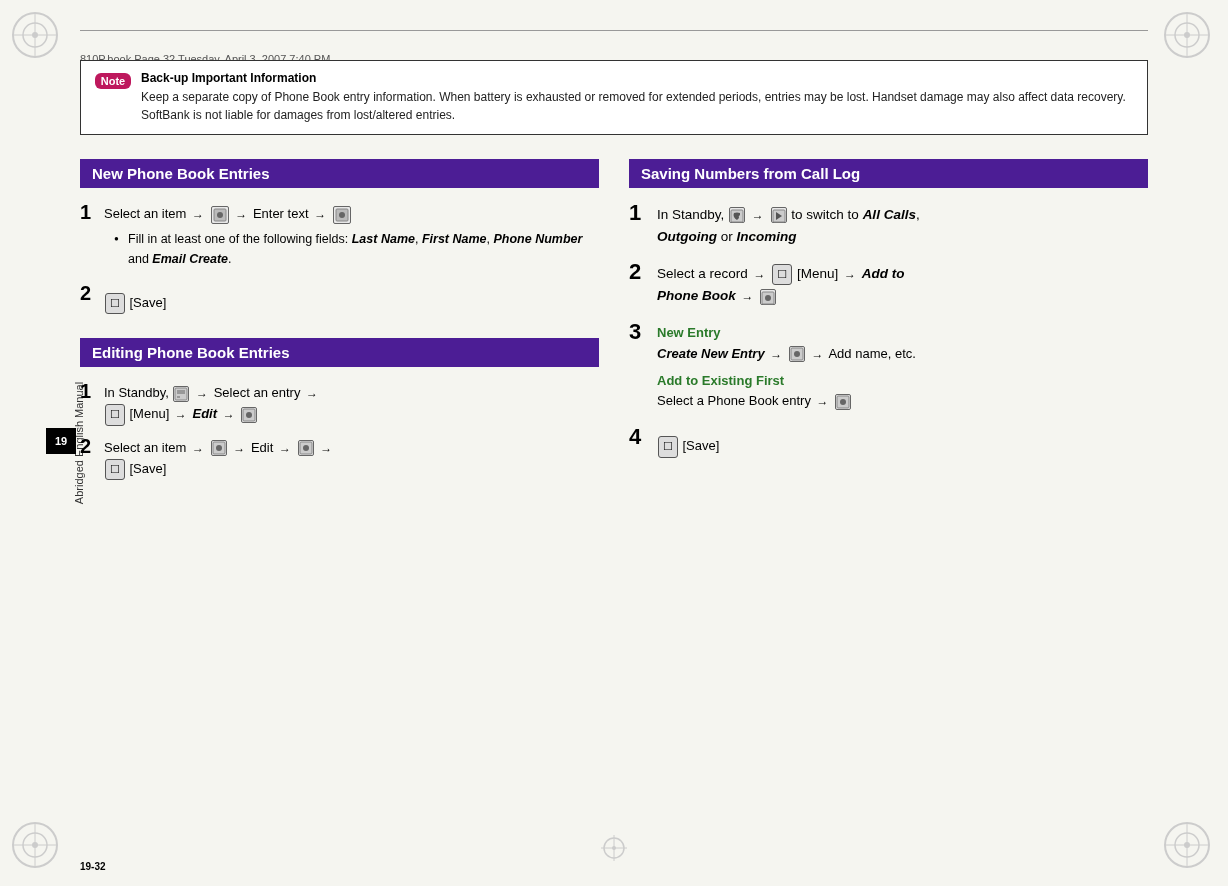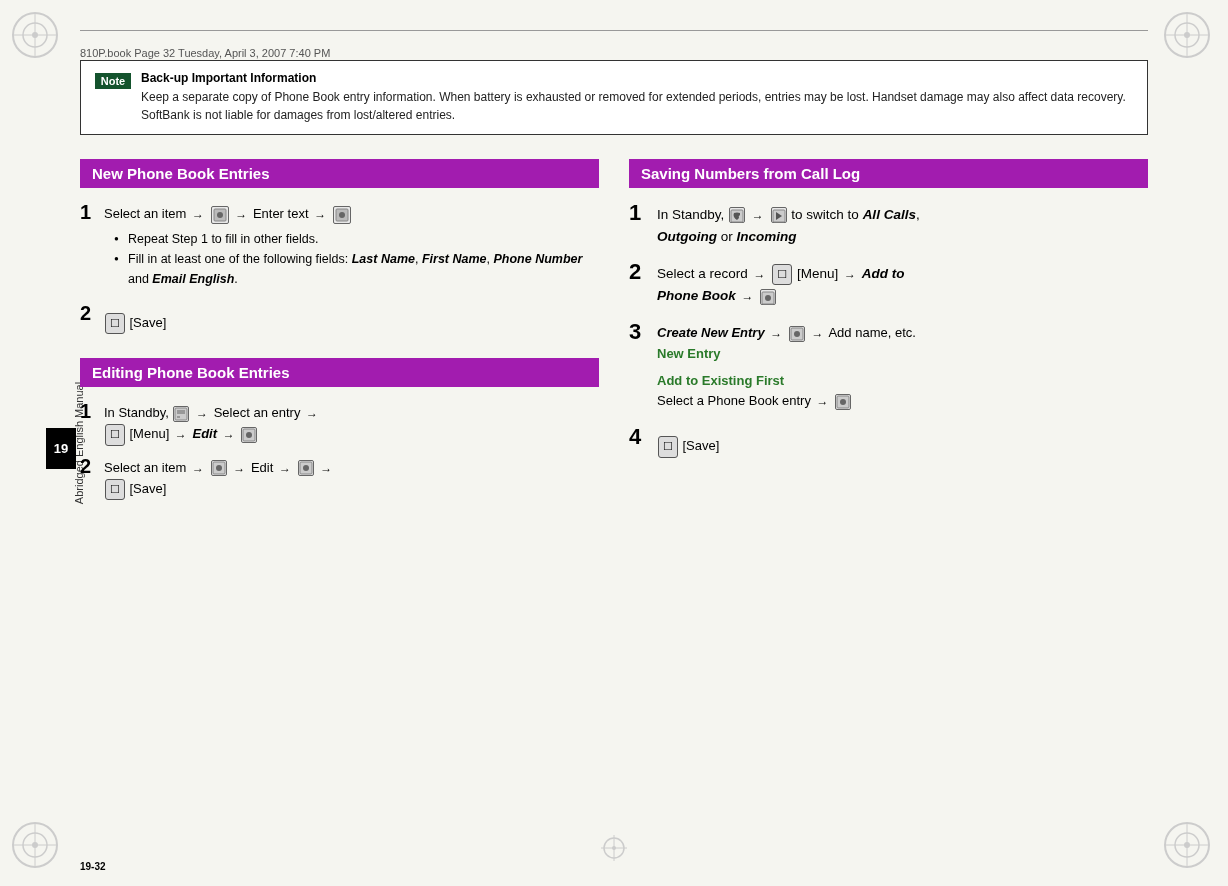--- a/index.html
+++ b/index.html
@@ -32,21 +32,21 @@
     .corner-bl { bottom: 8px; left: 8px; }
     .corner-br { bottom: 8px; right: 8px; }
 
     
     .top-bar {
       position: absolute;
       top: 30px;
       left: 80px;
       right: 80px;
       border-top: 1px solid #999;
-      padding-top: 16px;
+      padding-top: 22px;
       font-size: 11px;
       color: #555;
     }
 
     
     .content {
       position: absolute;
       top: 60px;
       left: 80px;
       right: 80px;
@@ -57,29 +57,30 @@
     .note-box {
       border: 1px solid #333;
       background: #fff;
       padding: 10px 14px;
       margin-bottom: 24px;
       display: flex;
       align-items: flex-start;
       gap: 10px;
     }
     .note-icon {
-      background: #14532d;
+      background: #be185d;
       color: #fff;
       font-size: 11px;
       font-weight: bold;
       padding: 2px 5px;
       white-space: nowrap;
       min-width: 36px;
       text-align: center;
       margin-top: 2px;
+      border-radius: 6px;
     }
     .note-content {}
     .note-title {
       font-weight: bold;
       font-size: 12px;
       margin-bottom: 3px;
     }
     .note-text {
       font-size: 12px;
       line-height: 1.5;
@@ -93,21 +94,21 @@
     }
     .col-left {
       flex: 1;
     }
     .col-right {
       flex: 1;
     }
 
     
     .section-header {
-      background: #a21caf;
+      background: #4c1d95;
       color: #fff;
       padding: 6px 12px;
       font-size: 15px;
       font-weight: bold;
       margin-bottom: 16px;
     }
 
     
     .breadcrumb {
       background: #4a7a3a;
@@ -297,21 +298,21 @@
     <circle cx="27" cy="27" r="3" fill="#ccc"></circle>
   </svg>
 </div>
 
 <div class="top-bar">
   <span>810P.book  Page 32  Tuesday, April 3, 2007  7:40 PM</span>
 </div>
 
 <div style="position:absolute; left:18px; top:50%; transform:translateY(-50%) rotate(-90deg); white-space:nowrap; font-size:11px; color:#333; transform-origin:center center;">Abridged English Manual</div>
 
-<div style="position:absolute; left:46px; top:50%; margin-top:-15px; width:30px; height:41px; background:#000; color:#fff; display:flex; align-items:center; justify-content:center; font-size:13px; font-weight:bold;">19</div>
+<div style="position:absolute; left:46px; top:50%; margin-top:-15px; width:30px; height:26px; background:#000; color:#fff; display:flex; align-items:center; justify-content:center; font-size:11px; font-weight:bold;">19</div>
 
 <div class="content">
 
   <div class="note-box">
     <div class="note-icon">Note</div>
     <div class="note-content">
       <div class="note-title">Back-up Important Information</div>
       <div class="note-text">Keep a separate copy of Phone Book entry information. When battery is exhausted or removed for extended periods, entries may be lost. Handset damage may also affect data recovery. SoftBank is not liable for damages from lost/altered entries.</div>
     </div>
   </div>
@@ -337,22 +338,21 @@
           <span class="arrow-right">→</span>
           <span> Enter text </span>
           <span class="arrow-right">→</span>
           <span class="icon-btn">
             <svg width="16" height="16" viewBox="0 0 16 16">
                 <rect x="2" y="2" width="12" height="12" rx="1" fill="#bbb" stroke="#888" stroke-width="1"></rect>
                 <circle cx="8" cy="8" r="3" fill="#666"></circle>
               </svg>
           </span>
           <ul class="bullet-list">
-            <li>Repeat Step 1 to fill in other fields.</li>
-            <li>Fill in at least one of the following fields: <span class="italic-bold">Last Name</span>, <span class="italic-bold">First Name</span>, <span class="italic-bold">Phone Number</span>  and <span class="italic-bold">Email English</span>.</li>
+            <li>Fill in at least one of the following fields: <span class="italic-bold">Last Name</span>, <span class="italic-bold">First Name</span>, <span class="italic-bold">Phone Number</span>  and <span class="italic-bold">Email Create</span>.</li>
           </ul>
         </div>
       </div>
 
       <div class="step">
         <div class="step-num">2</div>
         <div class="step-content save-line">
           <span class="key">☐</span>
           <span>[Save]</span>
         </div>
@@ -465,34 +465,34 @@
                 <rect x="1" y="1" width="12" height="12" rx="1" fill="#ccc" stroke="#888" stroke-width="1"></rect>
                 <circle cx="7" cy="7" r="3" fill="#666"></circle>
               </svg>
           </span>
         </div>
       </div>
 
       <div class="step" style="margin-bottom:16px; align-items:flex-start;">
         <div class="step-num step-num-large">3</div>
         <div class="step-content" style="font-size:13px;">
+          <div>
+            <span class="sub-label">New Entry</span>
+          </div>
           <div>
             <span class="italic-bold">Create New Entry</span>
             <span class="arrow-right">→</span>
             <span class="icon-btn-small">
               <svg width="14" height="14" viewBox="0 0 14 14">
                   <rect x="1" y="1" width="12" height="12" rx="1" fill="#ccc" stroke="#888" stroke-width="1"></rect>
                   <circle cx="7" cy="7" r="3" fill="#666"></circle>
                 </svg>
             </span>
             <span class="arrow-right">→</span>
             <span> Add name, etc.</span>
-          </div>
-          <div>
-            <span class="sub-label">New Entry</span>
           </div>
           <div style="margin-top:6px;">
             <span class="sub-label">Add to Existing First</span>
           </div>
           <div>
             <span>Select a Phone Book entry </span>
             <span class="arrow-right">→</span>
             <span class="icon-btn-small">
               <svg width="14" height="14" viewBox="0 0 14 14">
                   <rect x="1" y="1" width="12" height="12" rx="1" fill="#ccc" stroke="#888" stroke-width="1"></rect>

